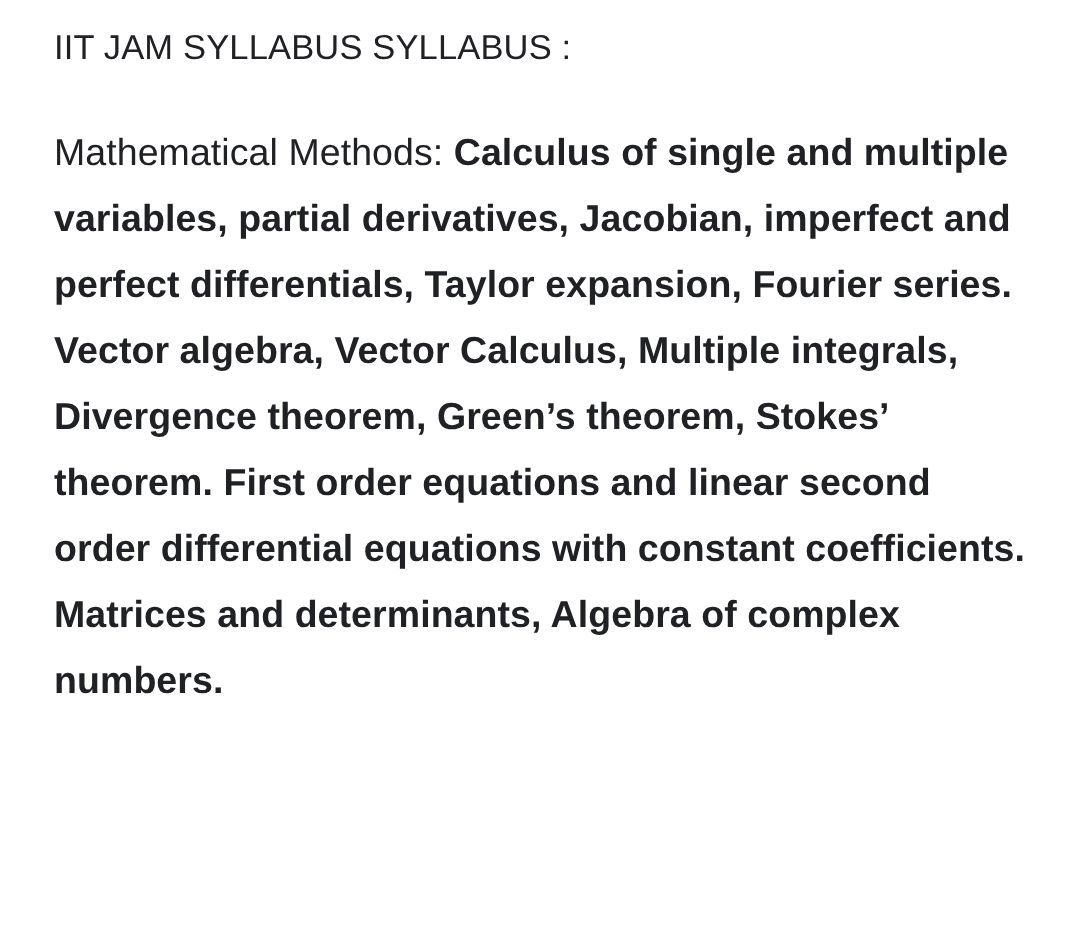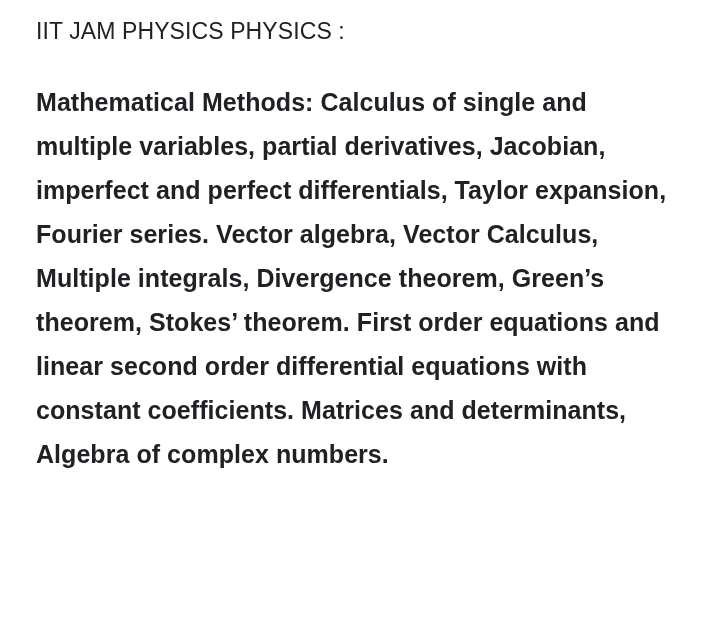--- a/index.html
+++ b/index.html
@@ -32,28 +32,28 @@
   .doc-paragraph {
     font-size: 25px;
     line-height: 44px;
     font-weight: 400;
     color: #202124;
     margin: 0;
     letter-spacing: 0.05px;
     text-align: left;
   }
   .term {
-    font-weight: 700;
+    font-weight: 400;
   }
   .body-text {
     font-weight: 700;
   }
 </style>
 </head>
 <body>
 
 <div class="page">
-  <h1 class="doc-title">IIT JAM PHYSICS PHYSICS :</h1>
+  <h1 class="doc-title">IIT JAM SYLLABUS SYLLABUS :</h1>
 
   <p class="doc-paragraph">
     <span class="term">Mathematical Methods:</span><span class="body-text"> Calculus of single and multiple variables, partial derivatives, Jacobian, imperfect and perfect differentials, Taylor expansion, Fourier series. Vector algebra, Vector Calculus, Multiple integrals, Divergence theorem, Green’s theorem, Stokes’ theorem. First order equations and linear second order differential equations with constant coefficients. Matrices and determinants, Algebra of complex numbers.</span>
   </p>
 </div>
 
 </body></html>

